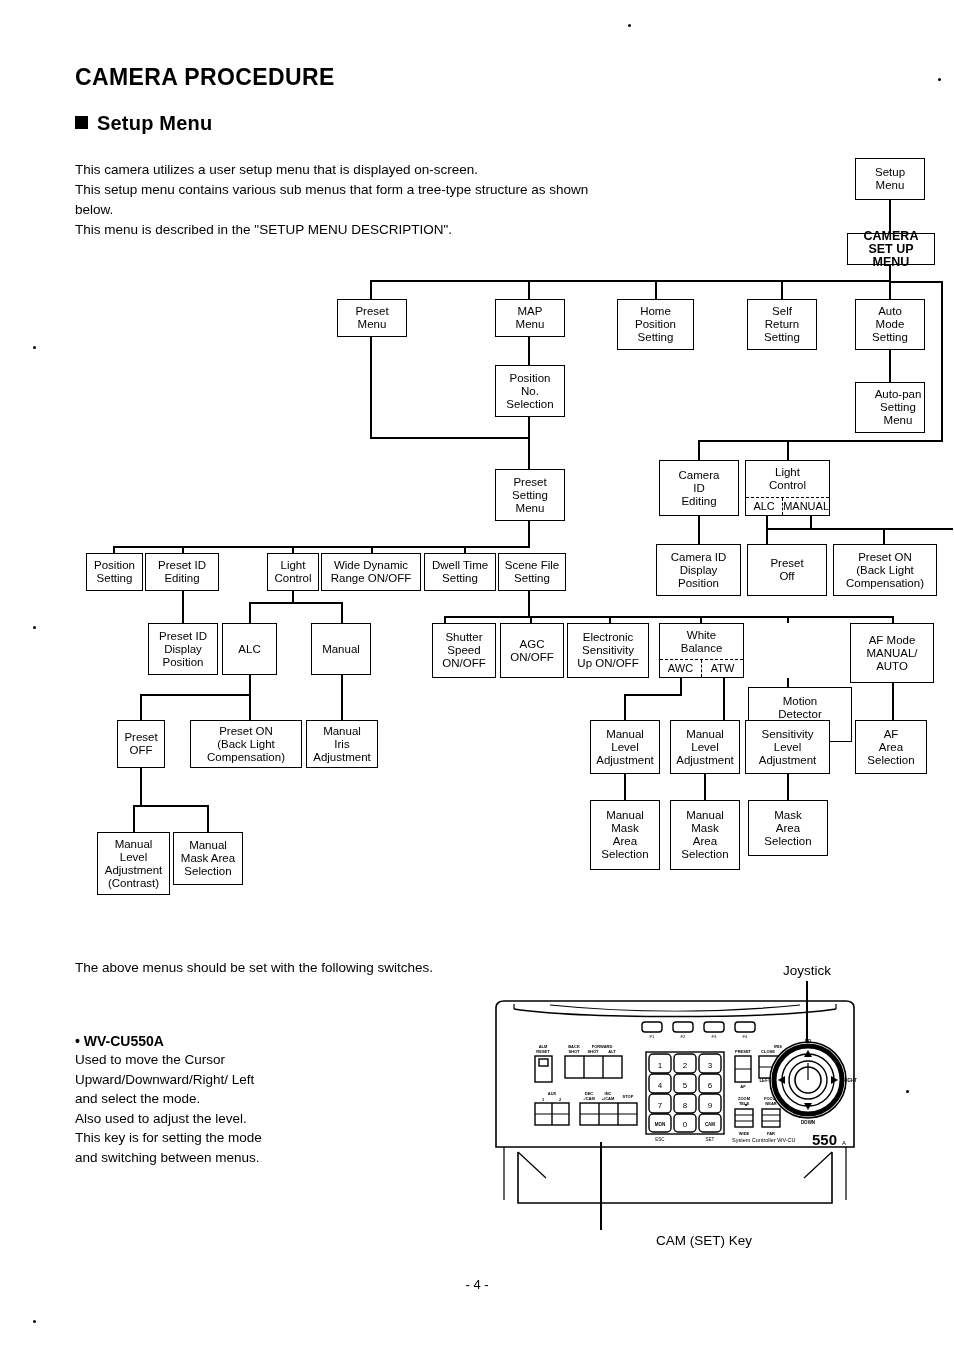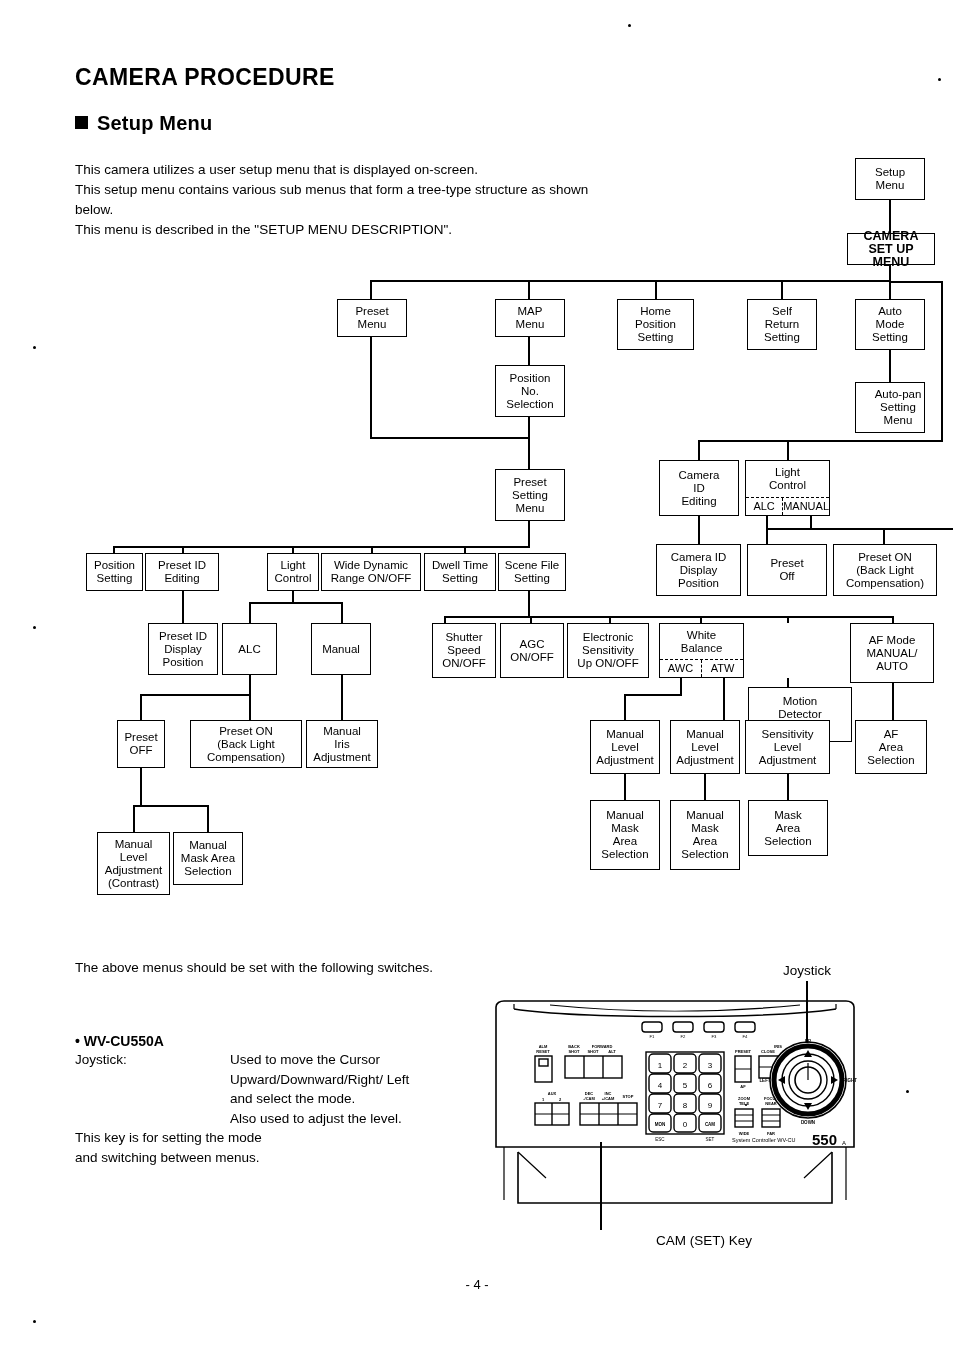--- a/index.html
+++ b/index.html
@@ -501,21 +501,20 @@
 Area
 Selection</span>
   </div>
 </div>
 
 <div id="lower-note">The above menus should be set with the following switches.</div>
 <div id="model-label">• WV-CU550A</div>
 
 <div id="spec-table">
   <div class="row">
-    <div class="term">Joystick:</div>
     <div class="desc">Used to move the Cursor
 Upward/Downward/Right/ Left
 and select the mode.
 Also used to adjust the level.</div>
   </div>
   <div class="row">
     <div class="desc">This key is for setting the mode
 and switching between menus.</div>
   </div>
 </div>

